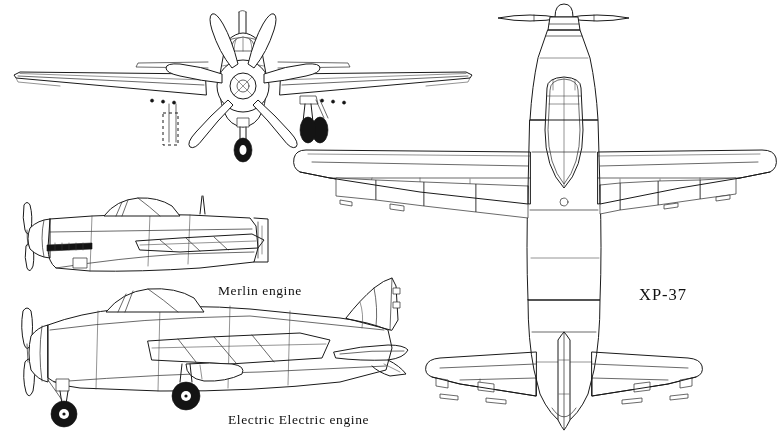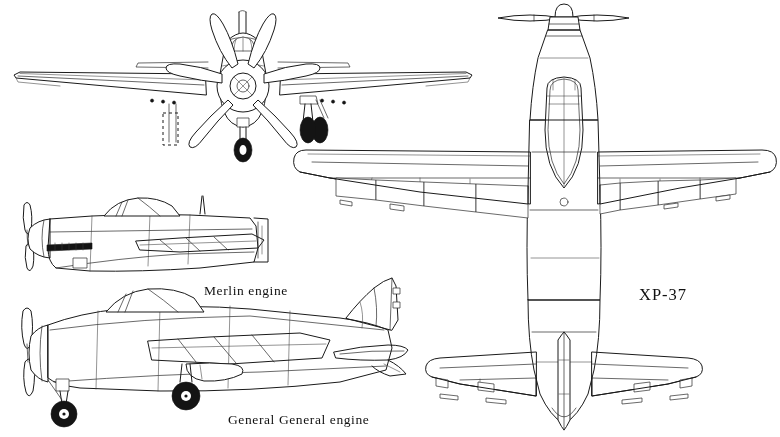--- a/index.html
+++ b/index.html
@@ -67,21 +67,21 @@
     stroke-dasharray: 3 3;
   }
   .caption {
     position: absolute;
     font-family: "Liberation Serif", serif;
     color: #111111;
     white-space: nowrap;
     letter-spacing: 0.6px;
   }
   #caption-merlin {
-    left: 204px;
+    left: 218px;
     top: 283px;
     font-size: 13.5px;
   }
   #caption-ge {
     left: 228px;
     top: 412px;
     font-size: 13.5px;
   }
   #caption-type {
     left: 639px;
@@ -458,17 +458,17 @@
       </g>
 
       <g>
         <path class="ln-thin" d="M552 408 Q564 426 576 408"></path>
       </g>
     </g>
   </svg>
 
   <div class="caption" id="caption-merlin">Merlin engine</div>
 
-  <div class="caption" id="caption-ge">General General engine</div>
+  <div class="caption" id="caption-ge">Electric Electric engine</div>
 
   <div class="caption" id="caption-type">XP-37</div>
 
 </div>
 
 </body></html>

